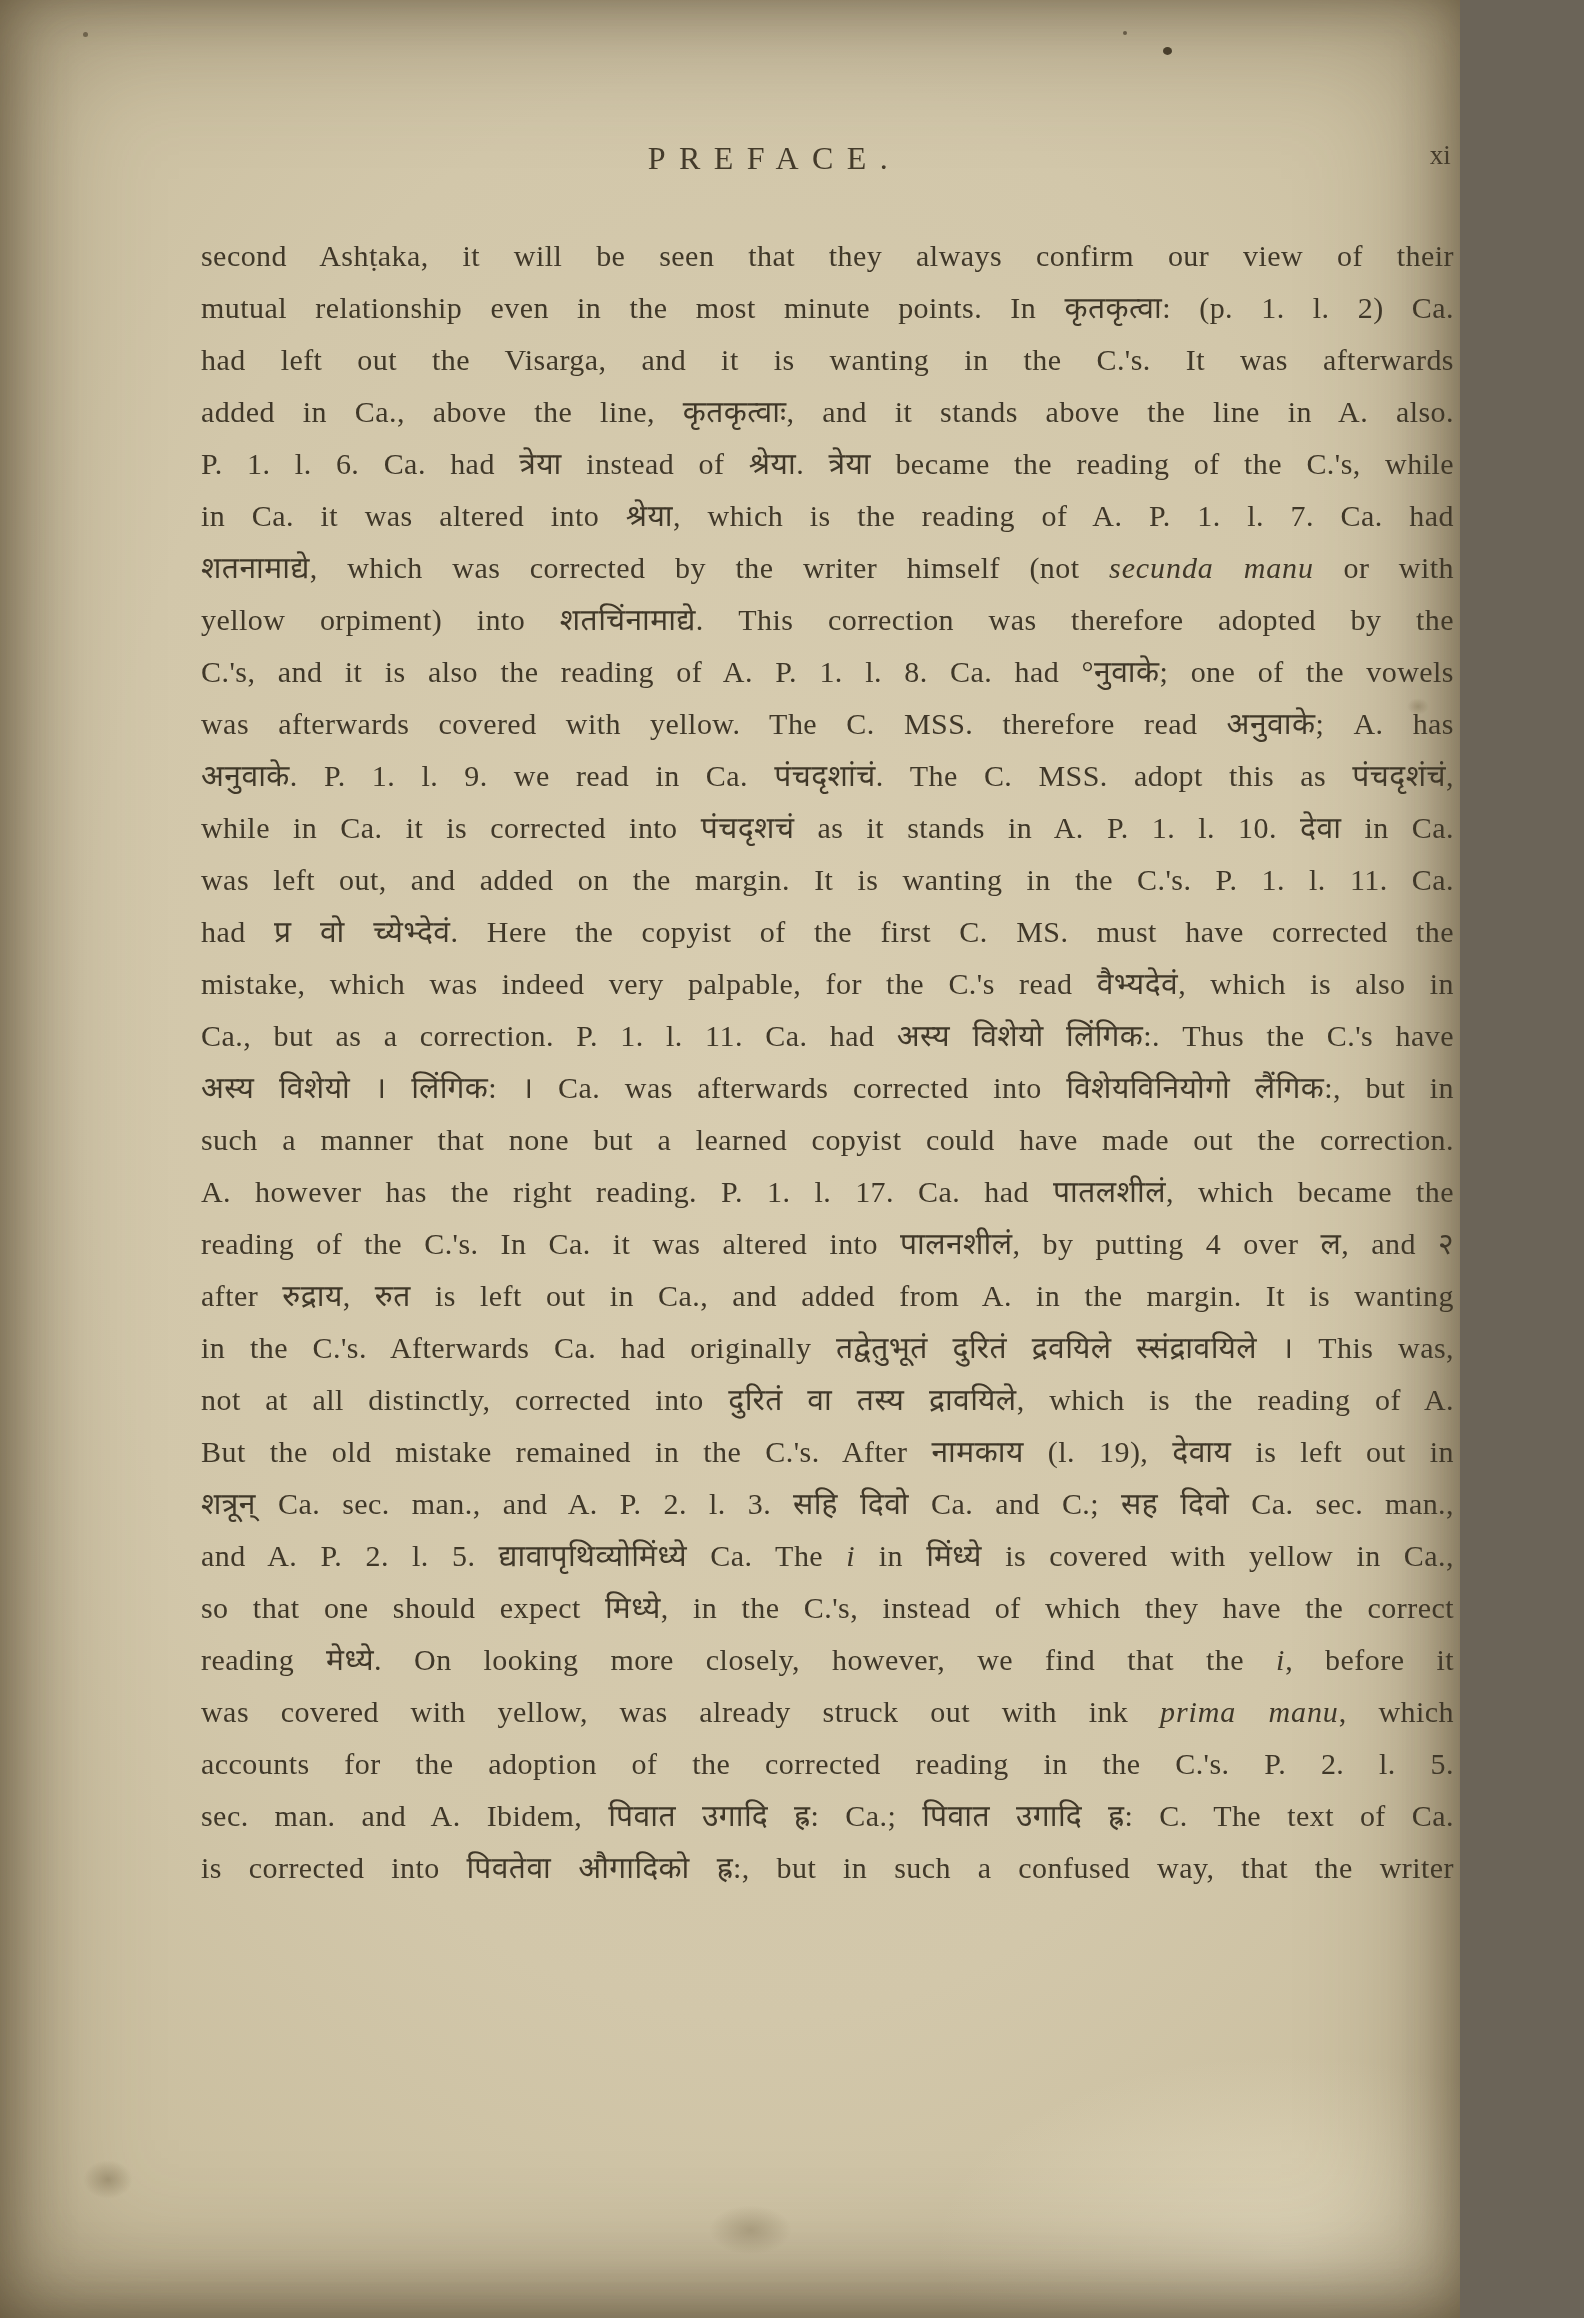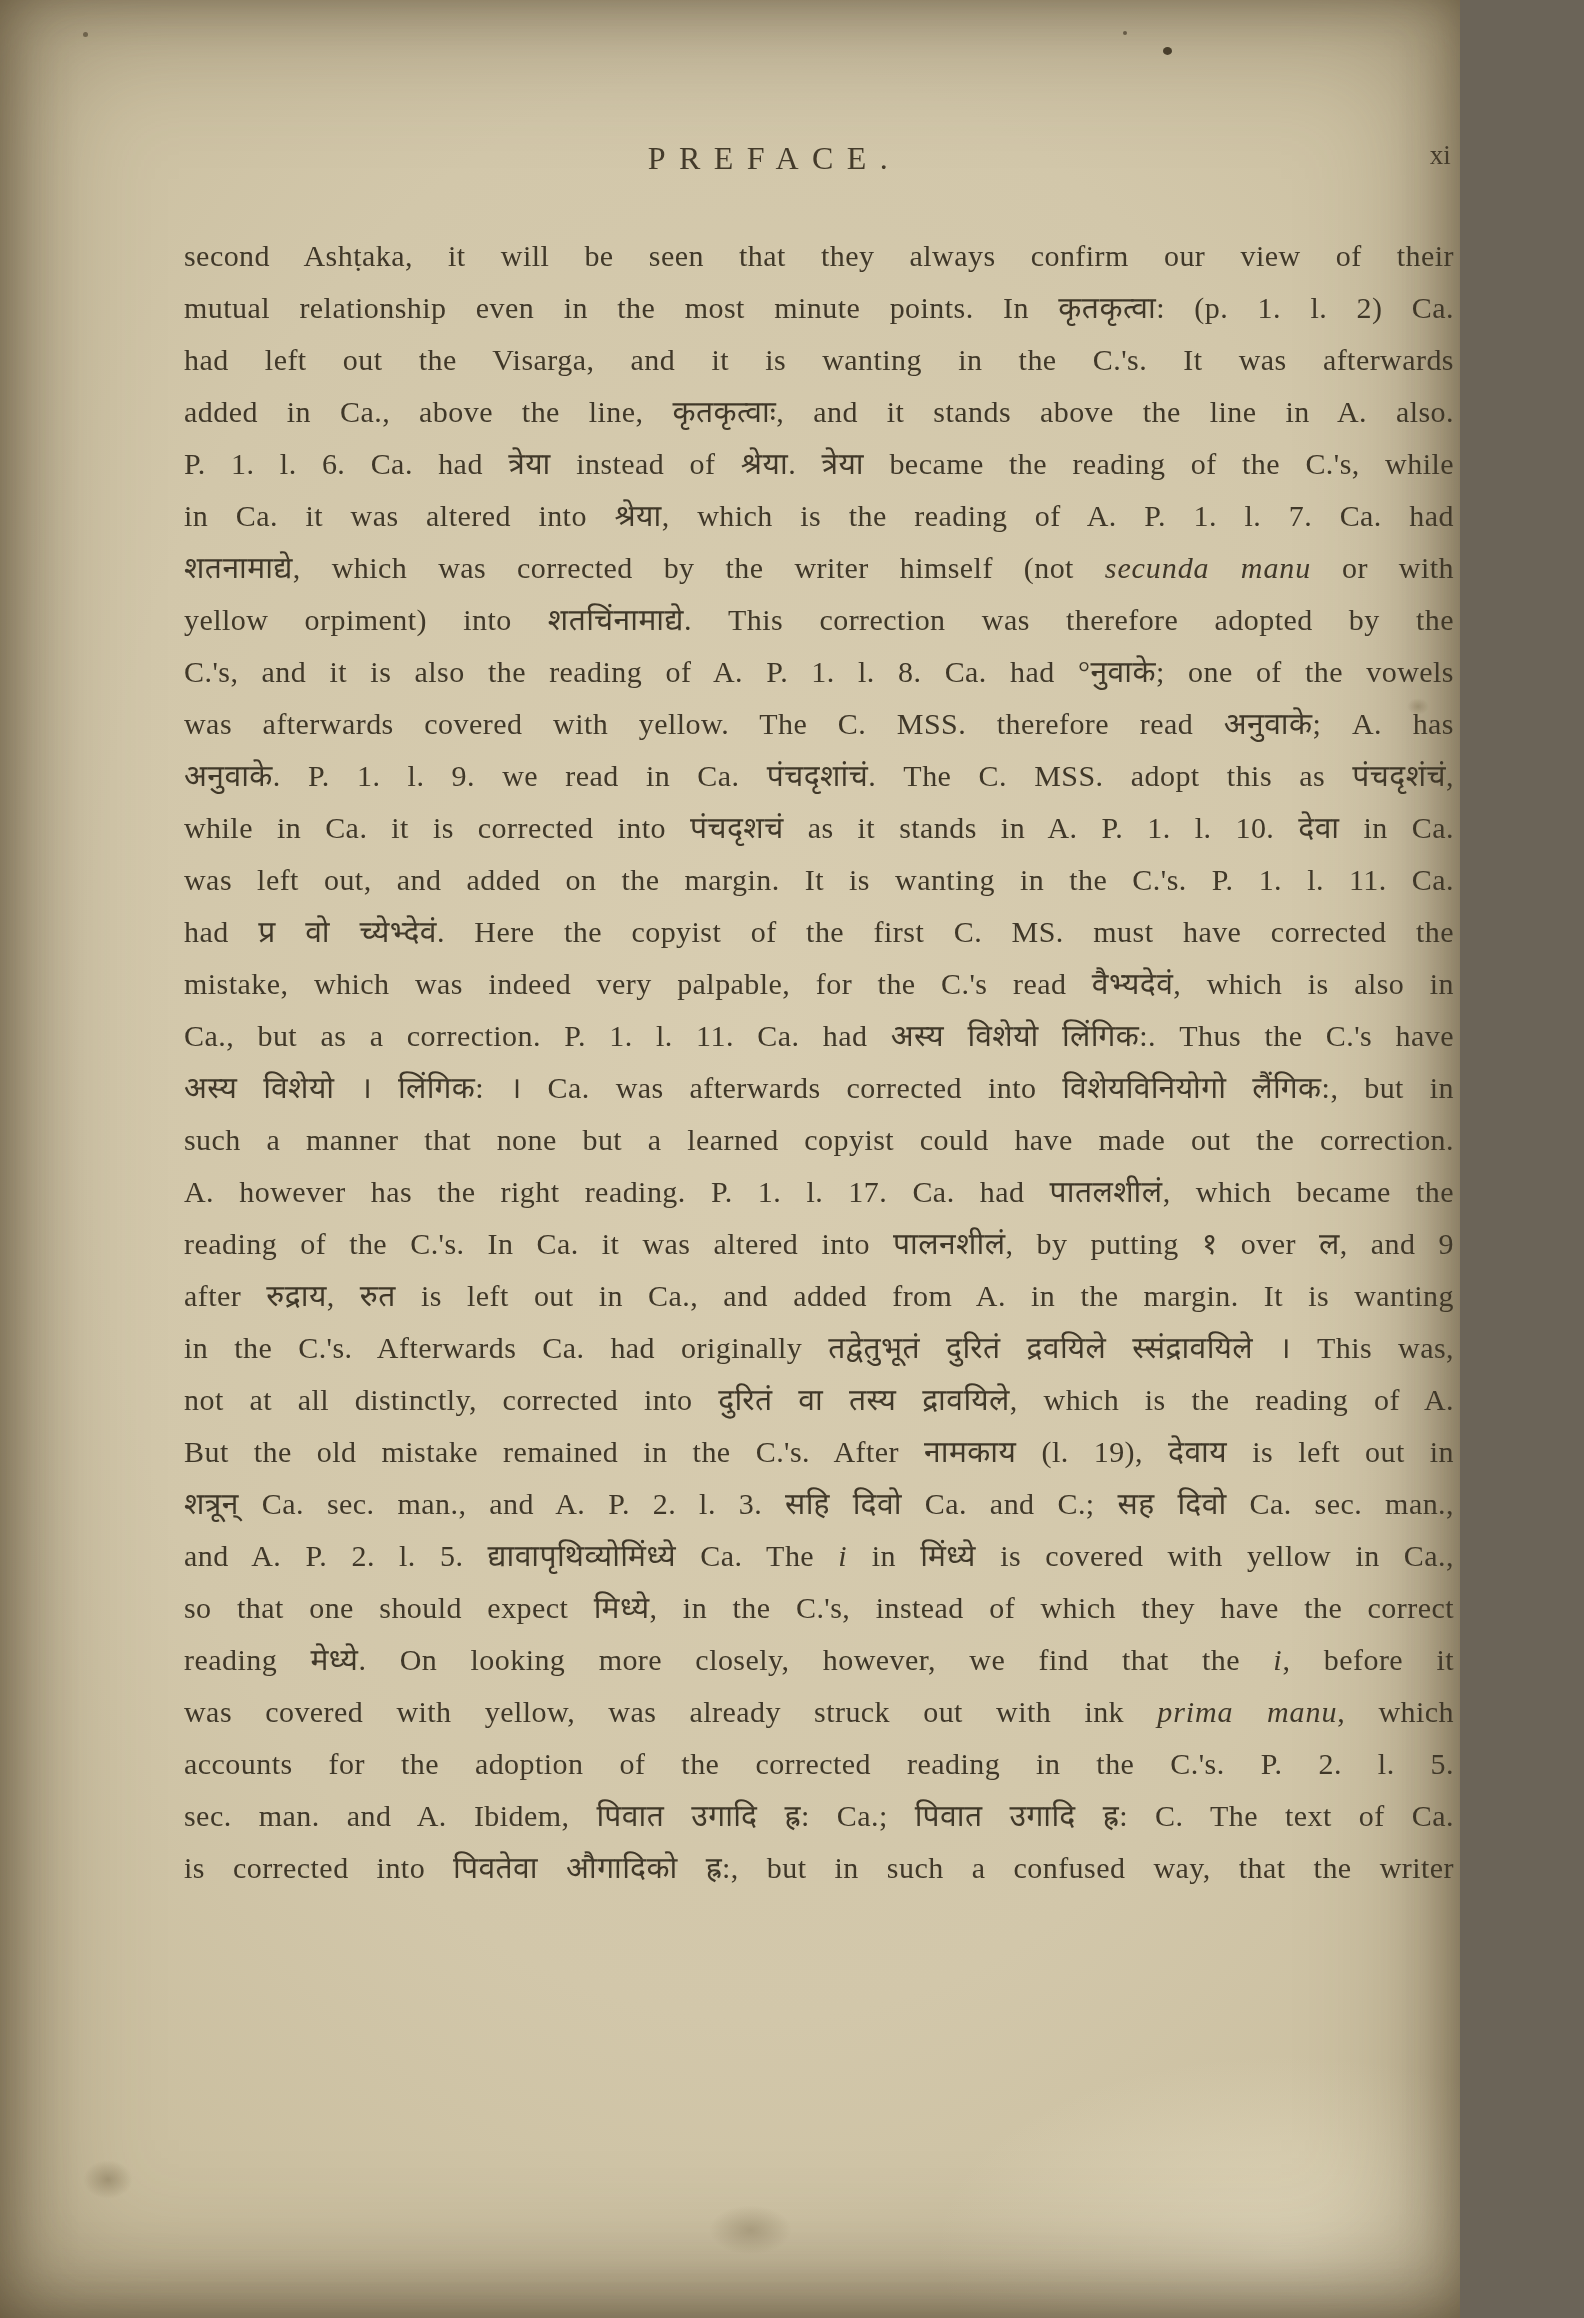--- a/index.html
+++ b/index.html
@@ -74,20 +74,21 @@
   .body-lines {
     font-size: 30px;
   }
   .line {
     height: 52px;
     line-height: 52px;
     text-align: justify;
     text-align-last: justify;
     white-space: normal;
     letter-spacing: 0.015em;
+    margin-left: 17px;
   }
   .line i {
     letter-spacing: 0.03em;
   }
 </style>
 </head>
 <body>
 
 <div class="page">
 
@@ -118,21 +119,21 @@
         <div class="line">was afterwards covered with yellow.  The C. MSS. therefore read अनुवाके; A. has</div>
         <div class="line">अनुवाके.  P. 1. l. 9. we read in Ca. पंचदृशांचं.  The C. MSS. adopt this as पंचदृशंचं,</div>
         <div class="line">while in Ca. it is corrected into पंचदृशचं as it stands in A.  P. 1. l. 10. देवा in Ca.</div>
         <div class="line">was left out, and added on the margin.  It is wanting in the C.'s.  P. 1. l. 11. Ca.</div>
         <div class="line">had प्र वो च्येभ्देवं.  Here the copyist of the first C. MS. must have corrected the</div>
         <div class="line">mistake, which was indeed very palpable, for the C.'s read वैभ्यदेवं, which is also in</div>
         <div class="line">Ca., but as a correction.  P. 1. l. 11. Ca. had अस्य विशेयो लिंगिक:.  Thus the C.'s have</div>
         <div class="line">अस्य विशेयो । लिंगिक: ।  Ca. was afterwards corrected into विशेयविनियोगो लैंगिक:, but in</div>
         <div class="line">such a manner that none but a learned copyist could have made out the correction.</div>
         <div class="line">A. however has the right reading.  P. 1. l. 17. Ca. had पातलशीलं, which became the</div>
-        <div class="line">reading of the C.'s.  In Ca. it was altered into पालनशीलं, by putting १ over ल, and 9</div>
+        <div class="line">reading of the C.'s.  In Ca. it was altered into पालनशीलं, by putting 4 over ल, and २</div>
         <div class="line">after रुद्राय, रुत is left out in Ca., and added from A. in the margin.  It is wanting</div>
         <div class="line">in the C.'s.  Afterwards Ca. had originally तद्वेतुभूतं दुरितं द्रवयिले स्संद्रावयिले ।  This was,</div>
         <div class="line">not at all distinctly, corrected into दुरितं वा तस्य द्रावयिले, which is the reading of A.</div>
         <div class="line">But the old mistake remained in the C.'s.  After नामकाय (l. 19), देवाय is left out in</div>
         <div class="line">शत्रून् Ca. sec. man., and A.  P. 2. l. 3. सहि दिवो Ca. and C.; सह दिवो Ca. sec. man.,</div>
         <div class="line">and A.  P. 2. l. 5. द्यावापृथिव्योमिंध्ये Ca.  The <i>i</i> in मिंध्ये is covered with yellow in Ca.,</div>
         <div class="line">so that one should expect मिध्ये, in the C.'s, instead of which they have the correct</div>
         <div class="line">reading मेध्ये.  On looking more closely, however, we find that the <i>i</i>, before it</div>
         <div class="line">was covered with yellow, was already struck out with ink <i>prima manu</i>, which</div>
         <div class="line">accounts for the adoption of the corrected reading in the C.'s.  P. 2. l. 5.</div>

